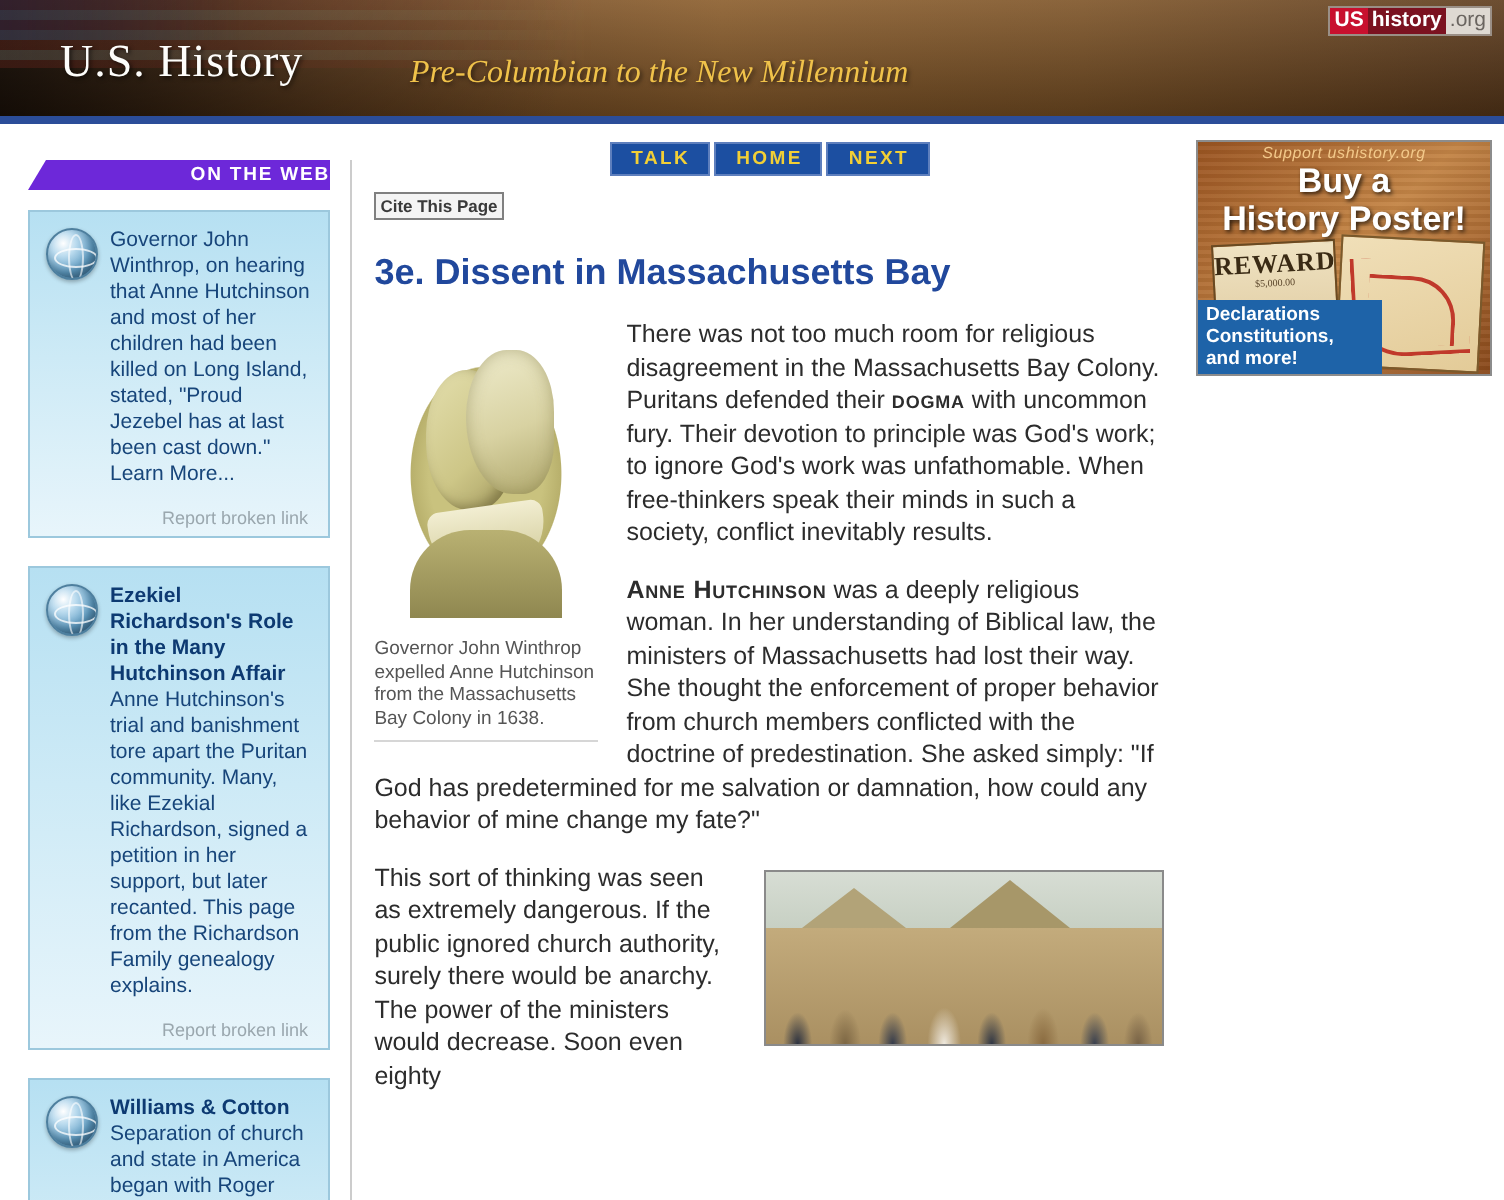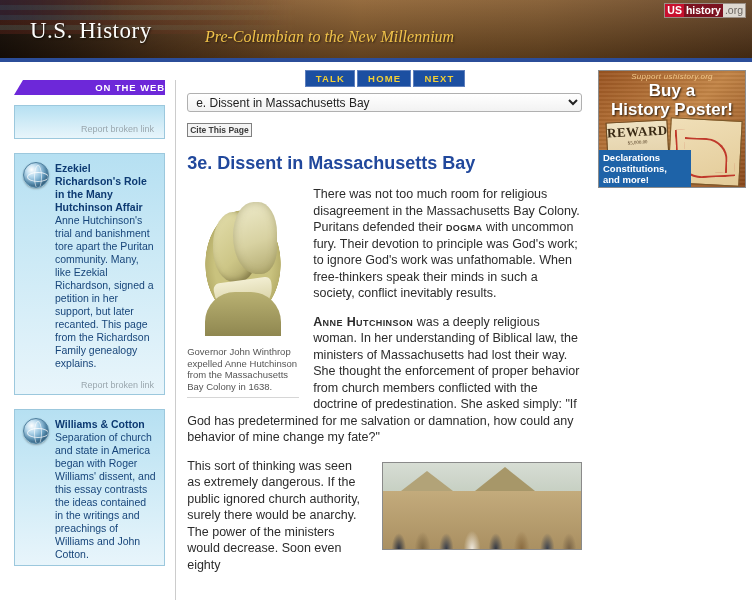--- a/index.html
+++ b/index.html
@@ -314,20 +314,27 @@
   </div>
 </div>
 <div id="header-rule"></div>
 
 <div id="page">
 
   <div id="sidebar">
     <div id="onweb-banner">ON THE WEB</div>
 
     <div class="web-card">
+      <div class="card-inner">
+        <div class="globe-icon"></div>
+        <div class="card-text">
+          <span>Governor John Winthrop, on hearing that Anne Hutchinson and most of her children had been killed on Long Island, stated, "Proud Jezebel has at last been cast down."</span>
+          <span class="card-link">Learn More...</span>
+        </div>
+      </div>
       <span class="report-link">Report broken link</span>
     </div>
 
     <div class="web-card">
       <div class="card-inner">
         <div class="globe-icon"></div>
         <div class="card-text">
           <span class="card-title">Ezekiel Richardson's Role in the Many Hutchinson Affair</span>
           <span>Anne Hutchinson's trial and banishment tore apart the Puritan community. Many, like Ezekial Richardson, signed a petition in her support, but later recanted. This page from the Richardson Family genealogy explains.</span>
         </div>
@@ -348,23 +355,20 @@
   </div>
 
   <div id="col-divider"></div>
 
   <div id="main">
 
     <div id="navbuttons">
       <span class="navbtn">TALK</span><span class="navbtn">HOME</span><span class="navbtn">NEXT</span>
     </div>
 
-    <select id="chapter-select">
-      <option>e. Dissent in Massachusetts Bay</option>
-    </select>
 
     <span id="cite-btn">Cite This Page</span>
 
     <h1 id="article-title">3e. Dissent in Massachusetts Bay</h1>
 
     <div id="article">
 
       <div id="portrait-figure">
         <div id="portrait">
           <div class="face"></div>

